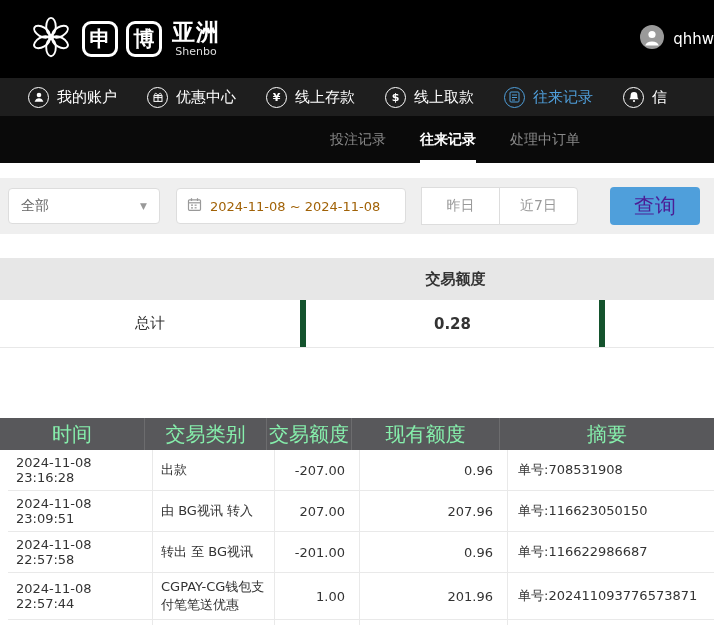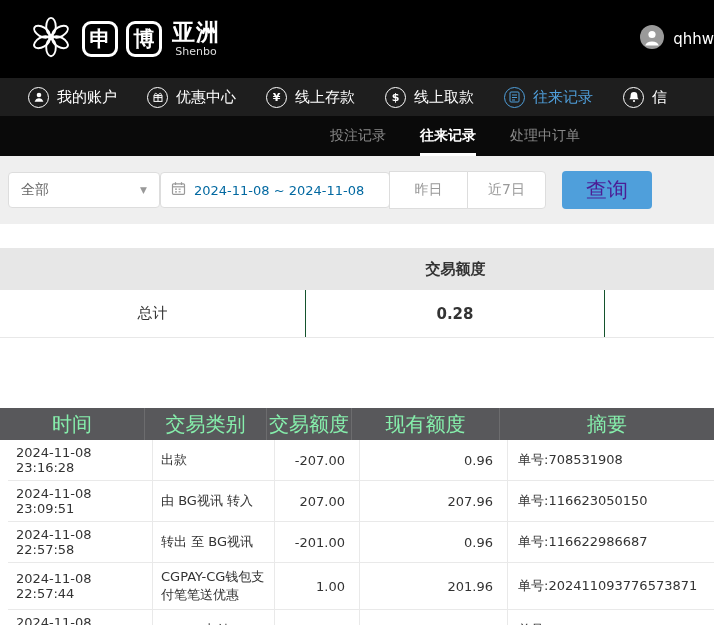--- a/index.html
+++ b/index.html
@@ -29,39 +29,39 @@
   .mainnav { height:38px; background:#1e1e1e; display:flex; align-items:center; padding-left:28px; gap:30px; }
   .nav-item { display:flex; align-items:center; gap:8px; color:#fff; font-size:15px; cursor:pointer; white-space:nowrap; }
   .nav-item.active { color:var(--accent); }
   .icon-circle {
     width:21px; height:21px; border:1.5px solid currentColor; border-radius:50%;
     display:flex; align-items:center; justify-content:center; flex:0 0 auto;
     font-size:11px; font-weight:bold;
   }
 
   
-  .subnav { height:40px; background:#0a0a0a; display:flex; align-items:stretch; padding-left:330px; gap:34px; }
+  .subnav { height:47px; background:#0a0a0a; display:flex; align-items:stretch; padding-left:330px; gap:34px; }
   .subnav-item {
     display:flex; align-items:center; color:#8a8a8a; font-size:14px; cursor:pointer;
     border-bottom:3px solid transparent; padding-top:3px;
   }
   .subnav-item.active { color:#fff; border-bottom-color:#fff; font-weight:bold; }
 
   
-  .filterbar { background:#efefef; height:68px; display:flex; align-items:center; gap:0; padding:0 8px; }
+  .filterbar { background:#efefef; height:56px; display:flex; align-items:center; gap:16px; padding:0 8px;margin-top:15px; }
   .select-box {
     width:152px; height:36px; background:#fff; border:1px solid #ddd; border-radius:4px;
     display:flex; align-items:center; justify-content:space-between; padding:0 12px;
     color:#666; font-size:14px; cursor:pointer;
   }
   .chevron { color:#999; font-size:9px; }
   .date-box {
     width:230px; height:36px; background:#fff; border:1px solid #ddd; border-radius:4px;
     display:flex; align-items:center; gap:8px; padding:0 10px;
-    color:#0369a1; font-size:13px; cursor:pointer; white-space:nowrap;
+    color:#a16207; font-size:13px; cursor:pointer; white-space:nowrap;
   }
   .btn-group { display:flex; margin-left:0; }
   .range-btn {
     width:79px; height:38px; background:#fff; border:1px solid #ddd; color:#999; font-size:14px;
     display:flex; align-items:center; justify-content:center; margin-left:-1px; cursor:pointer;
   }
   .range-btn.first { border-radius:4px 0 0 4px; margin-left:0; }
   .range-btn.last  { border-radius:0 4px 4px 0; }
   .range-btn.active { border-color:var(--accent); color:var(--accent); position:relative; z-index:1; }
   .search-btn {
@@ -70,21 +70,21 @@
     justify-content:center; cursor:pointer; flex:0 0 auto;
   }
 
   
   .summary { margin-top:24px; width:714px; }
   .summary-header { height:42px; background:#e7e7e7; display:grid; grid-template-columns:306px 299px 109px; align-items:center; }
   .summary-header .mid { grid-column:2; text-align:center; font-weight:bold; font-size:15px; color:#333; }
   .summary-row { height:48px; display:grid; grid-template-columns:306px 299px 109px; border-bottom:1px solid #e8e8e8; }
   .summary-row > div {
     display:flex; align-items:center; justify-content:center; height:100%;
-    border-right:1px solid #14532d; font-size:15px; color:#333;
+    border-right:6px solid #14532d; font-size:15px; color:#333;
   }
   .summary-row > div:last-child { border-right:none; }
   .summary-row .total-value { font-weight:bold; }
 
   
   .tx-table { margin-top:70px; width:714px; font-size:13px; color:#333; }
   .tx-header {
     display:grid; grid-template-columns:145px 122px 85px 148px 214px;
     background:#58585b; height:32px; align-items:stretch; color:#86efac; font-size:20px;
   }

